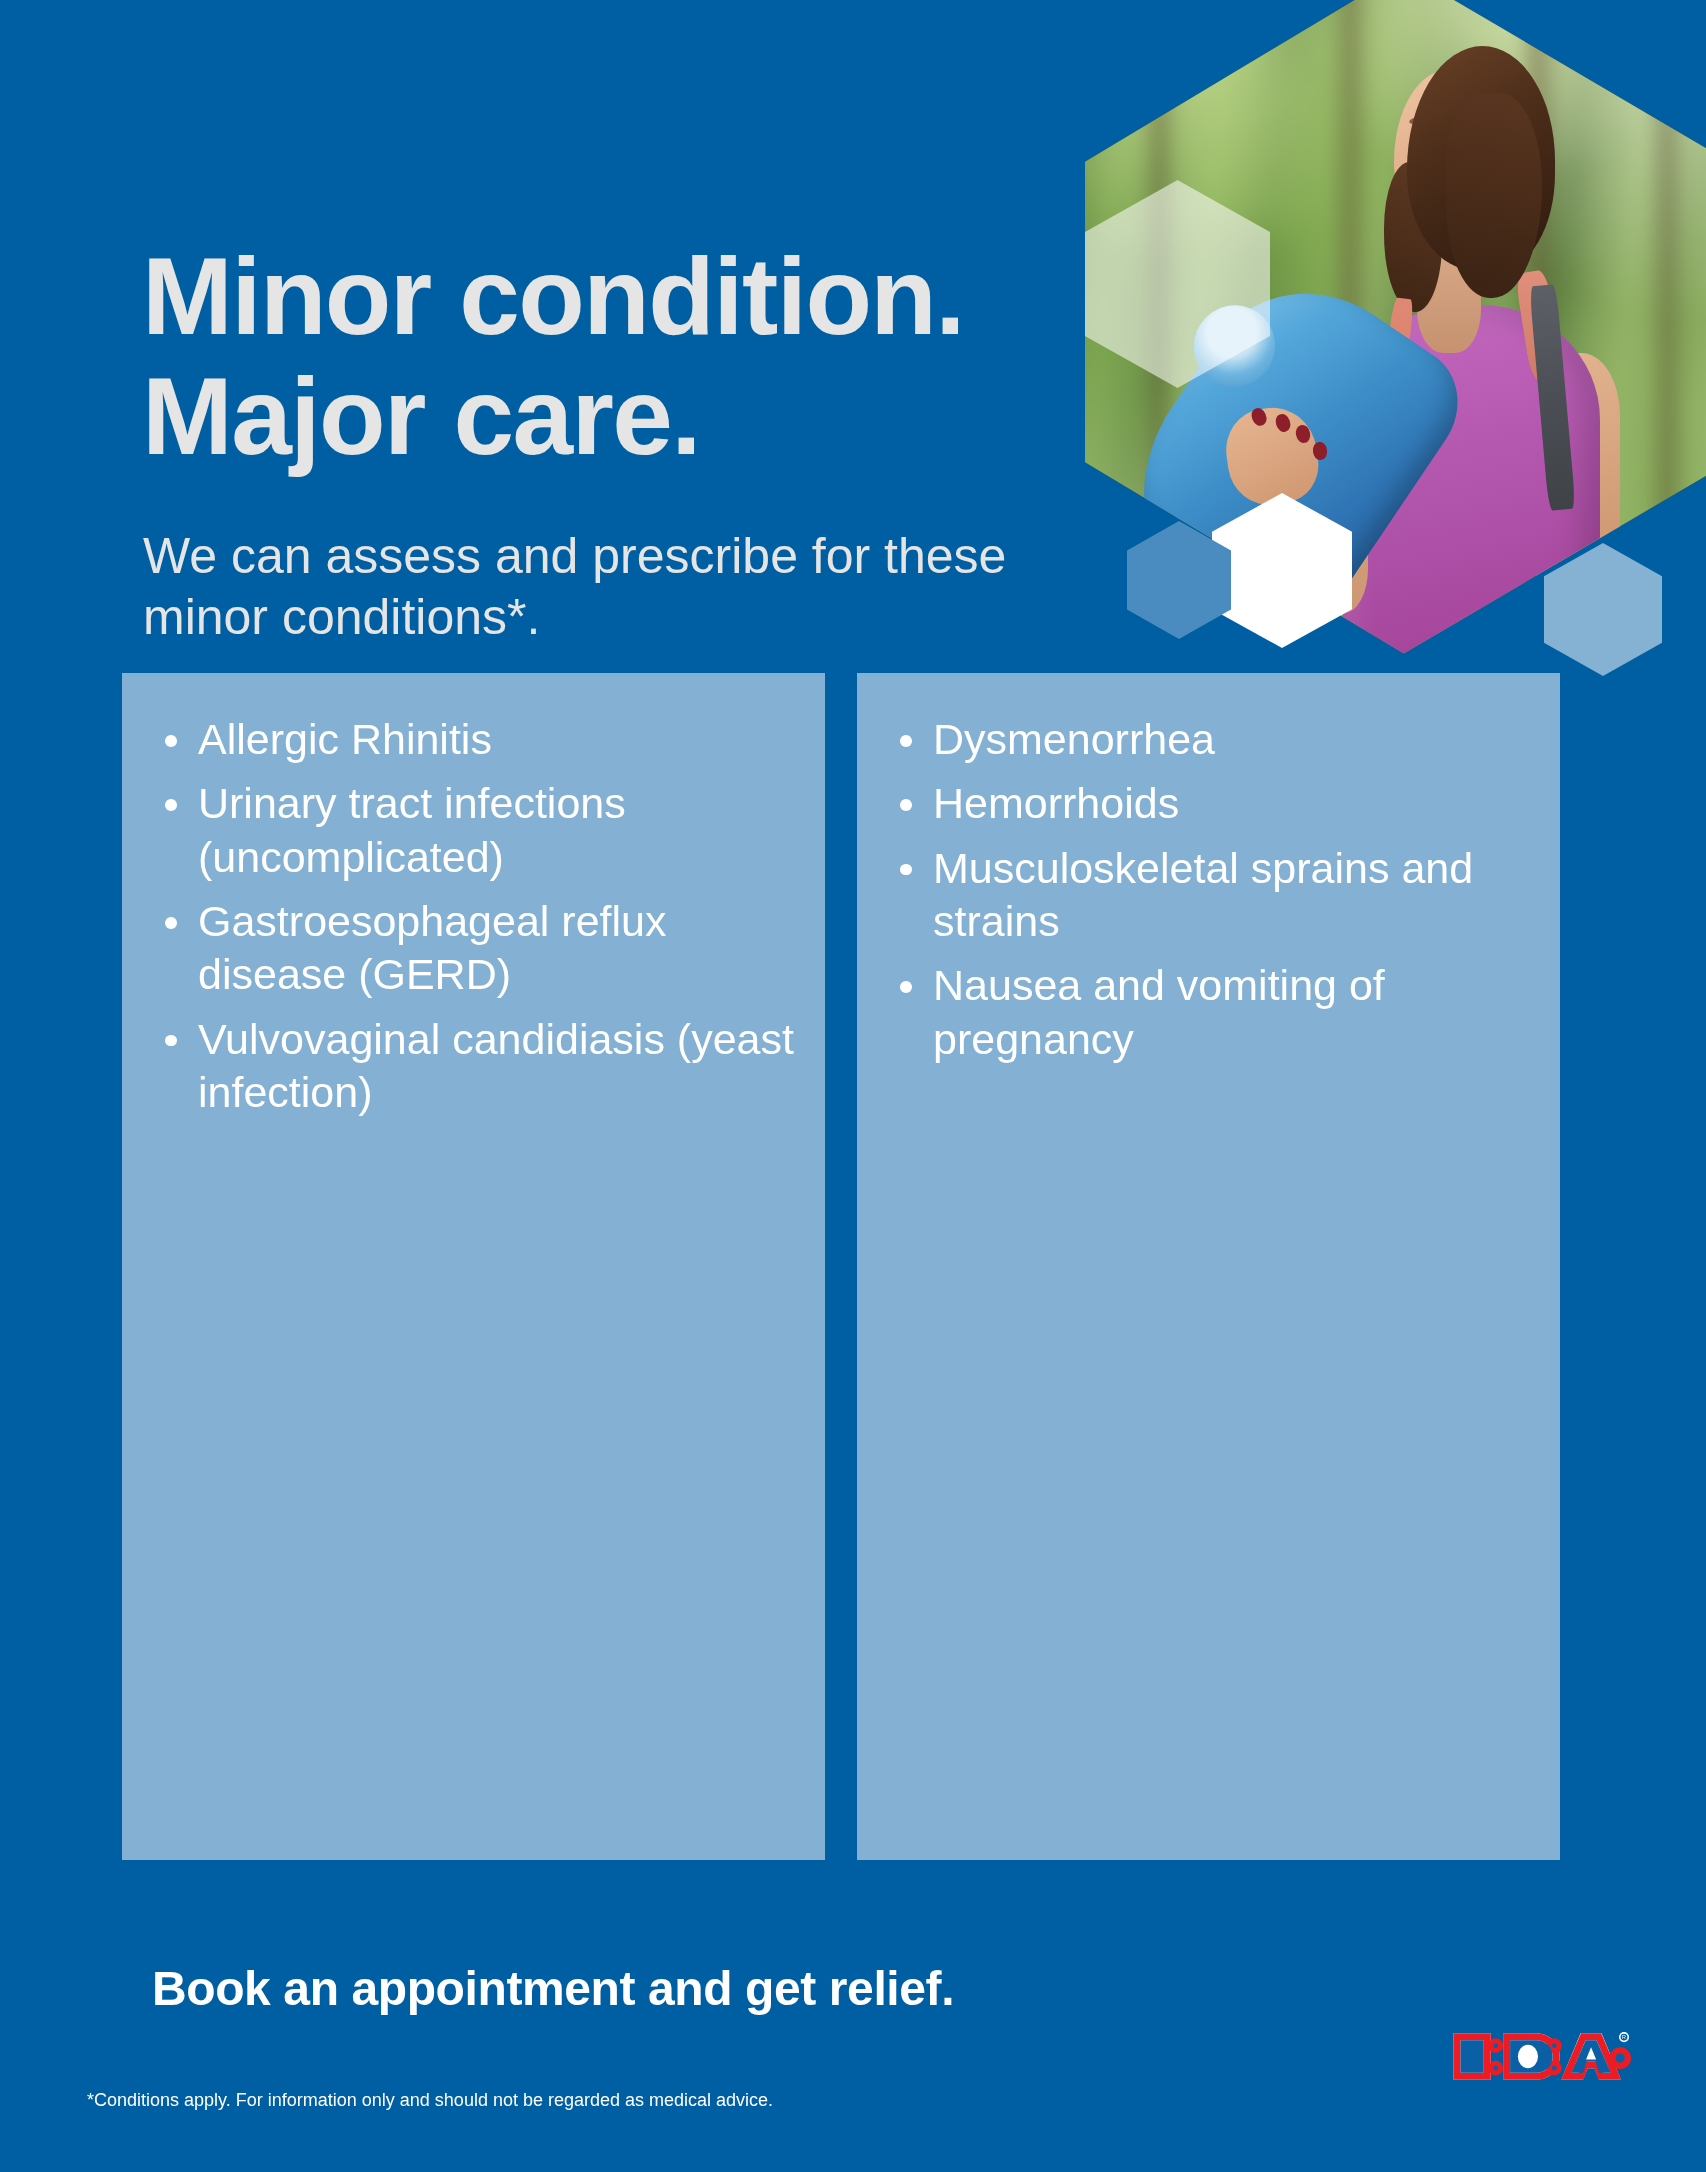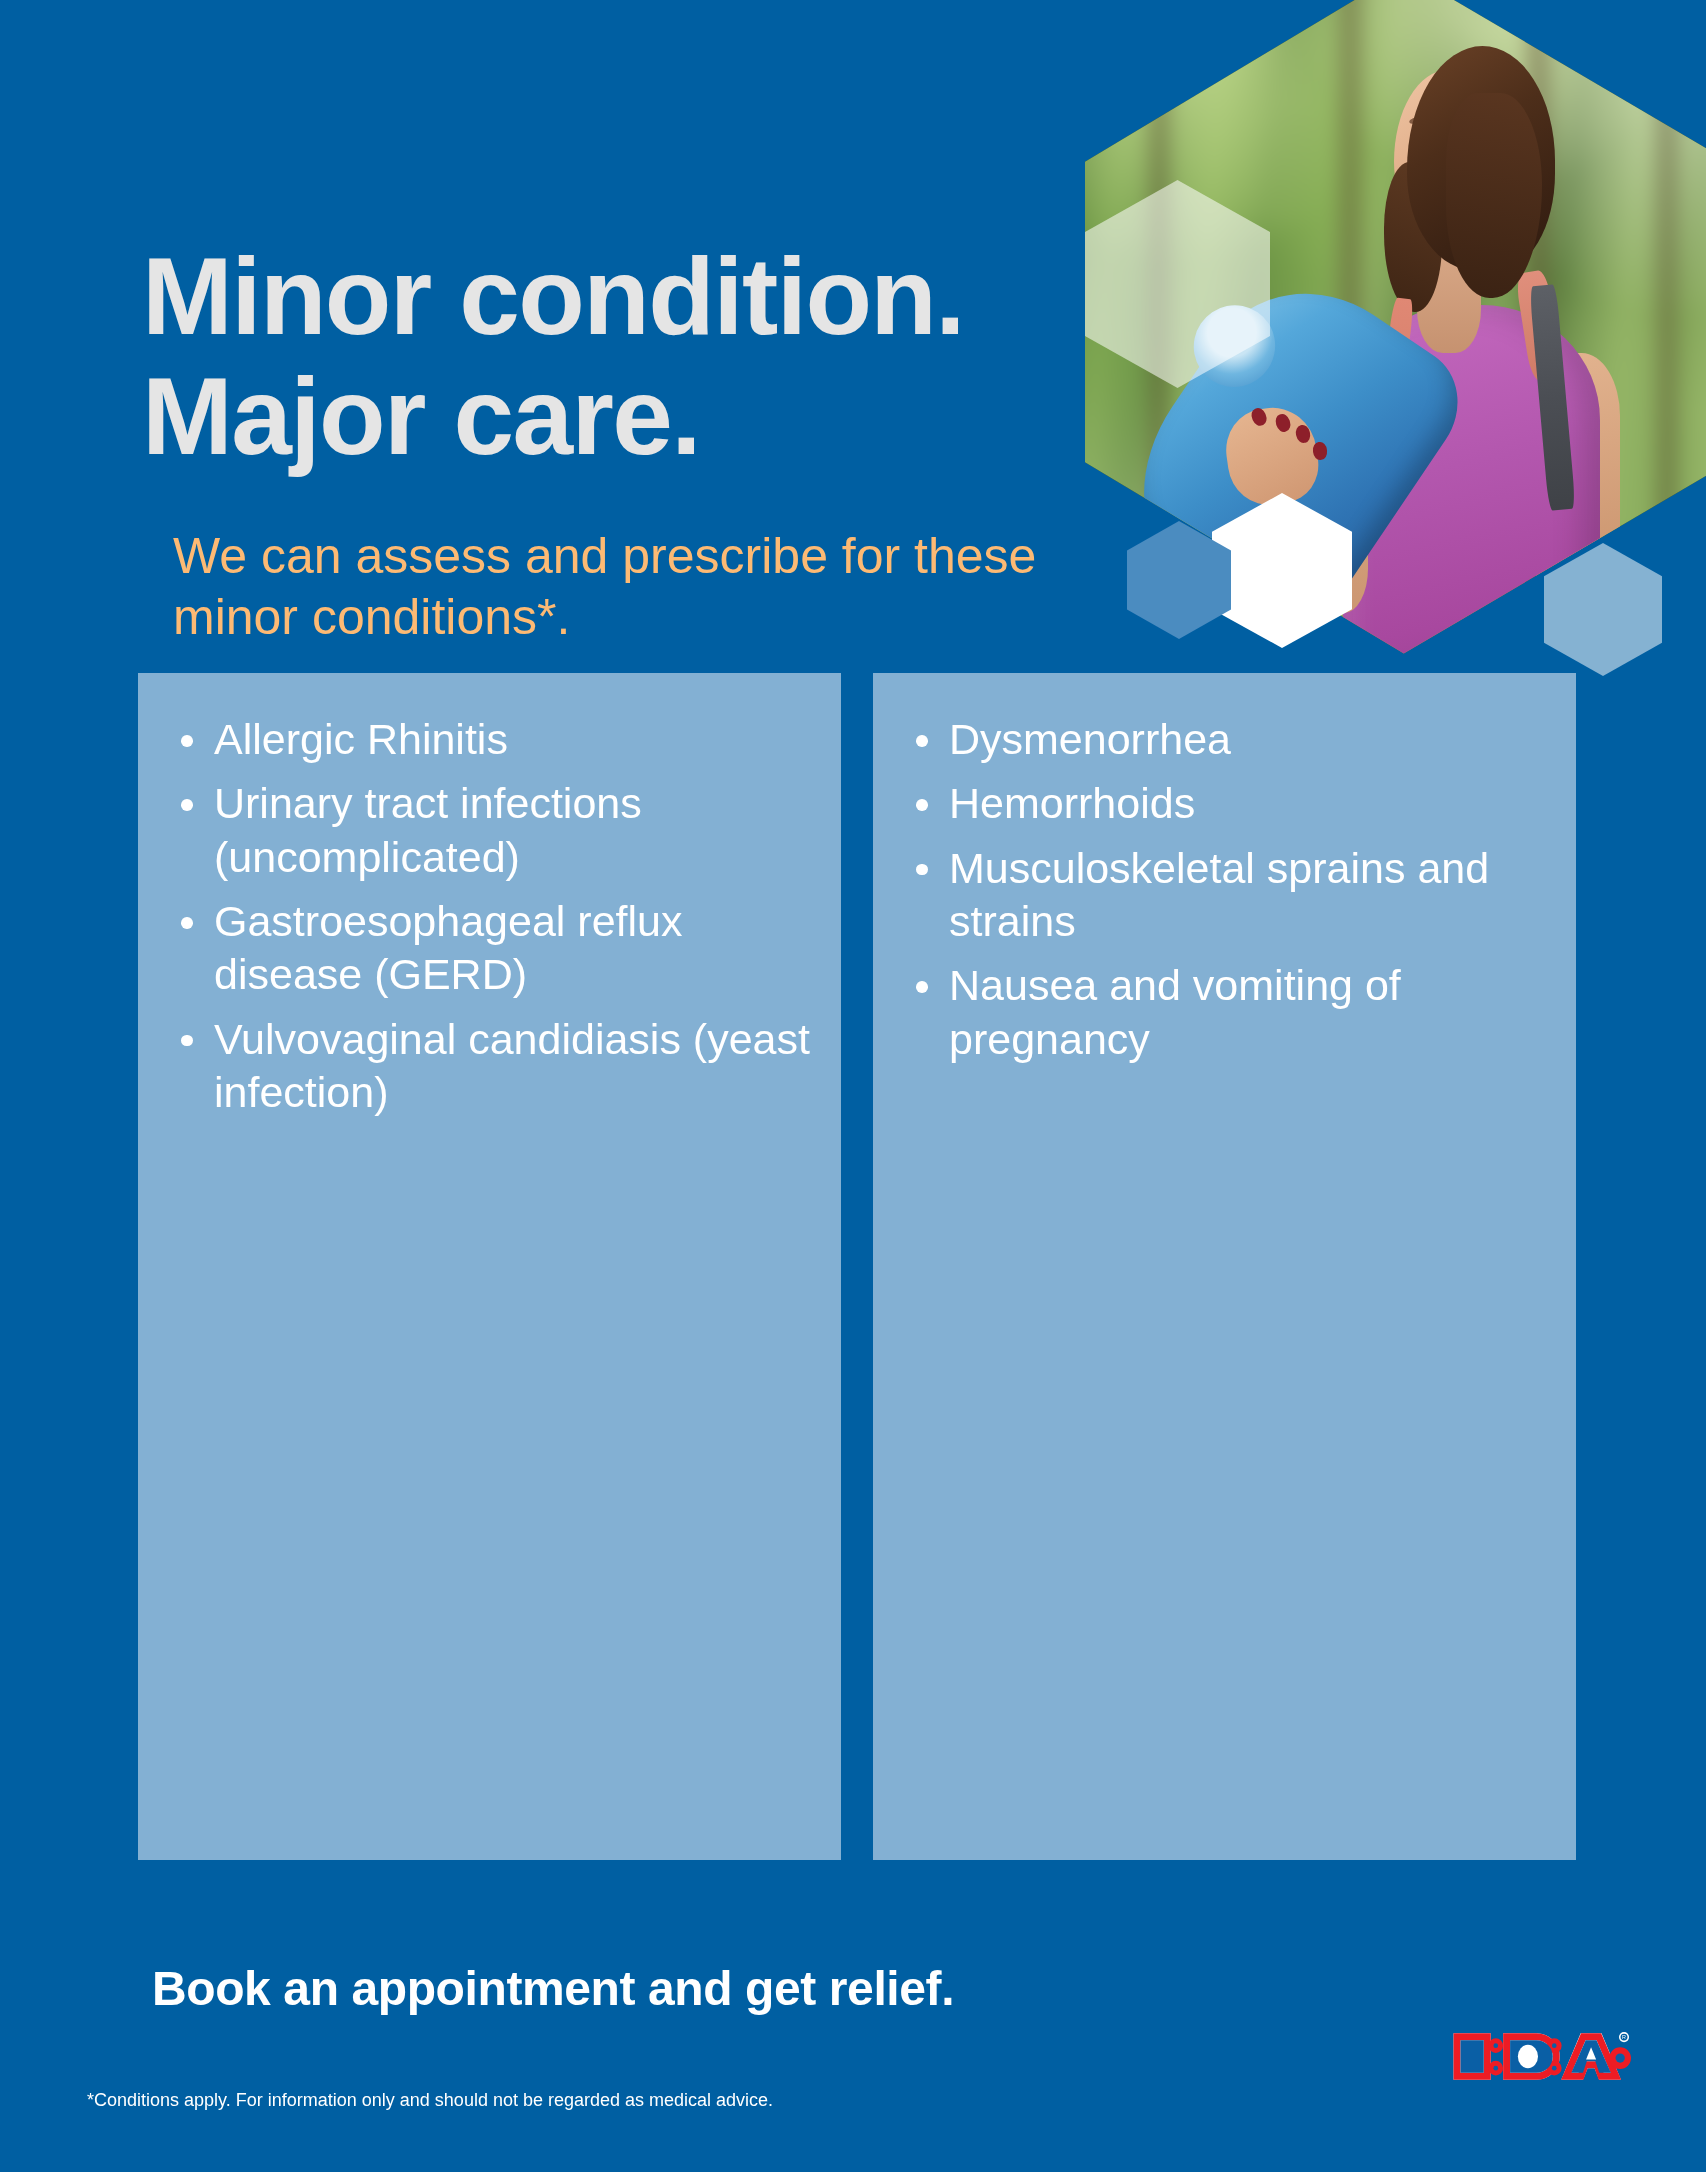--- a/index.html
+++ b/index.html
@@ -264,31 +264,30 @@
     line-height: 1.1;
     letter-spacing: -1.6px;
   }
   .headline .hl-line { display: block; white-space: nowrap; }
 
   .subhead {
     position: absolute;
     left: 143px;
     top: 476px;
     width: 900px;
-    color: #fdba74;
+    color: #e5e5e5;
     font-size: 50px;
     font-weight: 400;
     line-height: 1.22;
-    margin-left: 30px;
   }
 
   
   .cards {
     position: absolute;
-    left: 138px;
+    left: 122px;
     top: 673px;
     width: 1438px;
     height: 1187px;
     display: flex;
     gap: 32px;
   }
   .card {
     flex: 1 1 0;
     background: #83b0d3;
     padding: 40px 29.5px 31px 40px;

